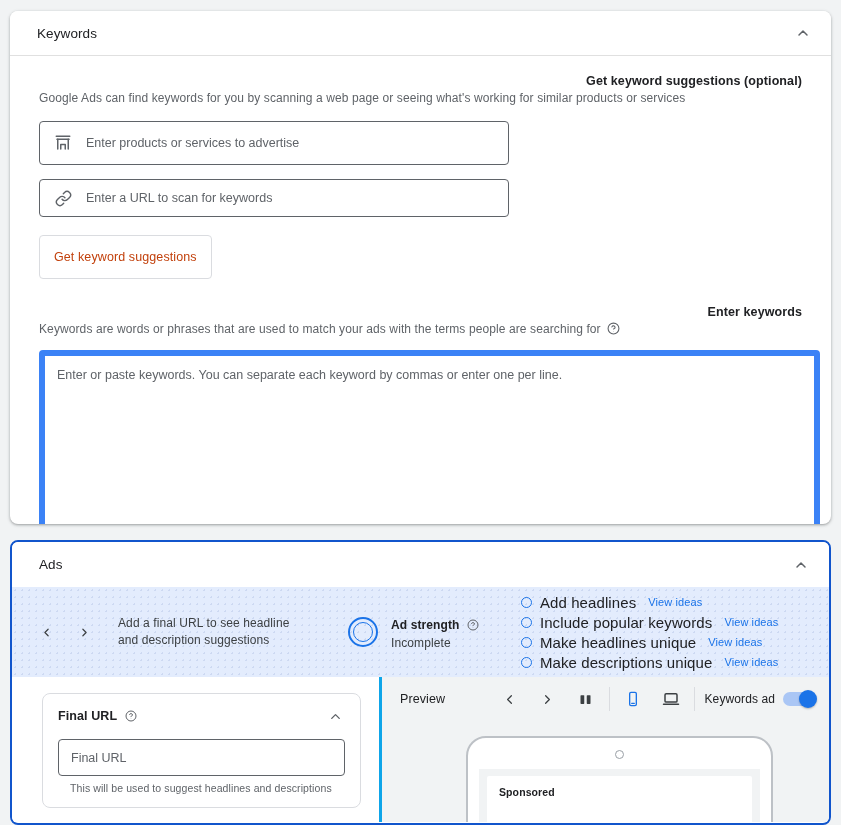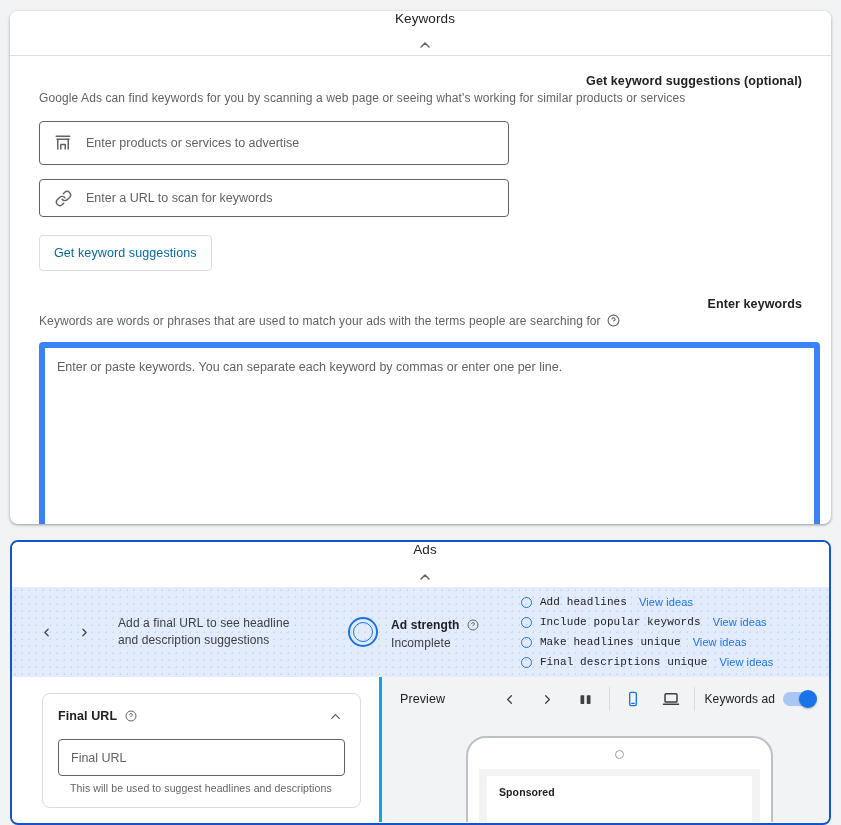--- a/index.html
+++ b/index.html
@@ -32,21 +32,20 @@
   
   .sec-head {
     height: 45px;
     display: flex;
     align-items: center;
     justify-content: space-between;
     padding: 0 18px 0 27px;
     border-bottom: 1px solid #e0e0e0;
     background: #fff;
     cursor: pointer;
-    flex-direction: column;
   }
   .sec-head.nobord { border-bottom: none; }
   .sec-title {
     font-size: 13.5px;
     color: #202124;
     letter-spacing: .1px;
   }
   .chev {
     width: 20px; height: 20px;
     display: flex; align-items: center; justify-content: center;
@@ -97,26 +96,26 @@
     font-size: 12.5px;
     color: #202124;
     background: transparent;
     width: 100%;
     padding: 0;
   }
   .inp-wrap input::placeholder { color: #5f6368; }
 
   .btn-ghost {
     margin-top: 18px;
-    height: 36px;
+    height: 44px;
     padding: 0 14px;
     border: 1px solid #dadce0;
     border-radius: 4px;
     background: #fff;
-    color: #0369a1;
+    color: #c2410c;
     font-family: "Liberation Sans", sans-serif;
     font-size: 12.5px;
     letter-spacing: .1px;
     cursor: default;
   }
 
   .kw-sec2 { margin-top: 26px; }
   .help-ic {
     display: inline-block;
     vertical-align: -2px;
@@ -214,25 +213,24 @@
     gap: 8px;
     height: 15px;
   }
   .ck-circ {
     width: 11px; height: 11px;
     border-radius: 50%;
     border: 1.4px solid #1a73e8;
     flex: 0 0 11px;
   }
   .ck-lbl {
-    font-size: 11px;
+    font-size: 15px;
     color: #202124;
     letter-spacing: .1px;
     white-space: nowrap;
-    font-family: Liberation Mono, monospace;
   }
   .ck-link {
     font-size: 11px;
     color: #1a73e8;
     letter-spacing: .1px;
     margin-left: 4px;
     cursor: pointer;
     white-space: nowrap;
   }
 
@@ -500,21 +498,21 @@
           <span class="ck-lbl">Include popular keywords</span>
           <span class="ck-link">View ideas</span>
         </div>
         <div class="ck-row">
           <span class="ck-circ"></span>
           <span class="ck-lbl">Make headlines unique</span>
           <span class="ck-link">View ideas</span>
         </div>
         <div class="ck-row">
           <span class="ck-circ"></span>
-          <span class="ck-lbl">Final descriptions unique</span>
+          <span class="ck-lbl">Make descriptions unique</span>
           <span class="ck-link">View ideas</span>
         </div>
       </div>
     </div>
 
     <div class="ads-lower">
 
       <div class="left-pane">
         <div class="url-card">
           <div class="url-head">

